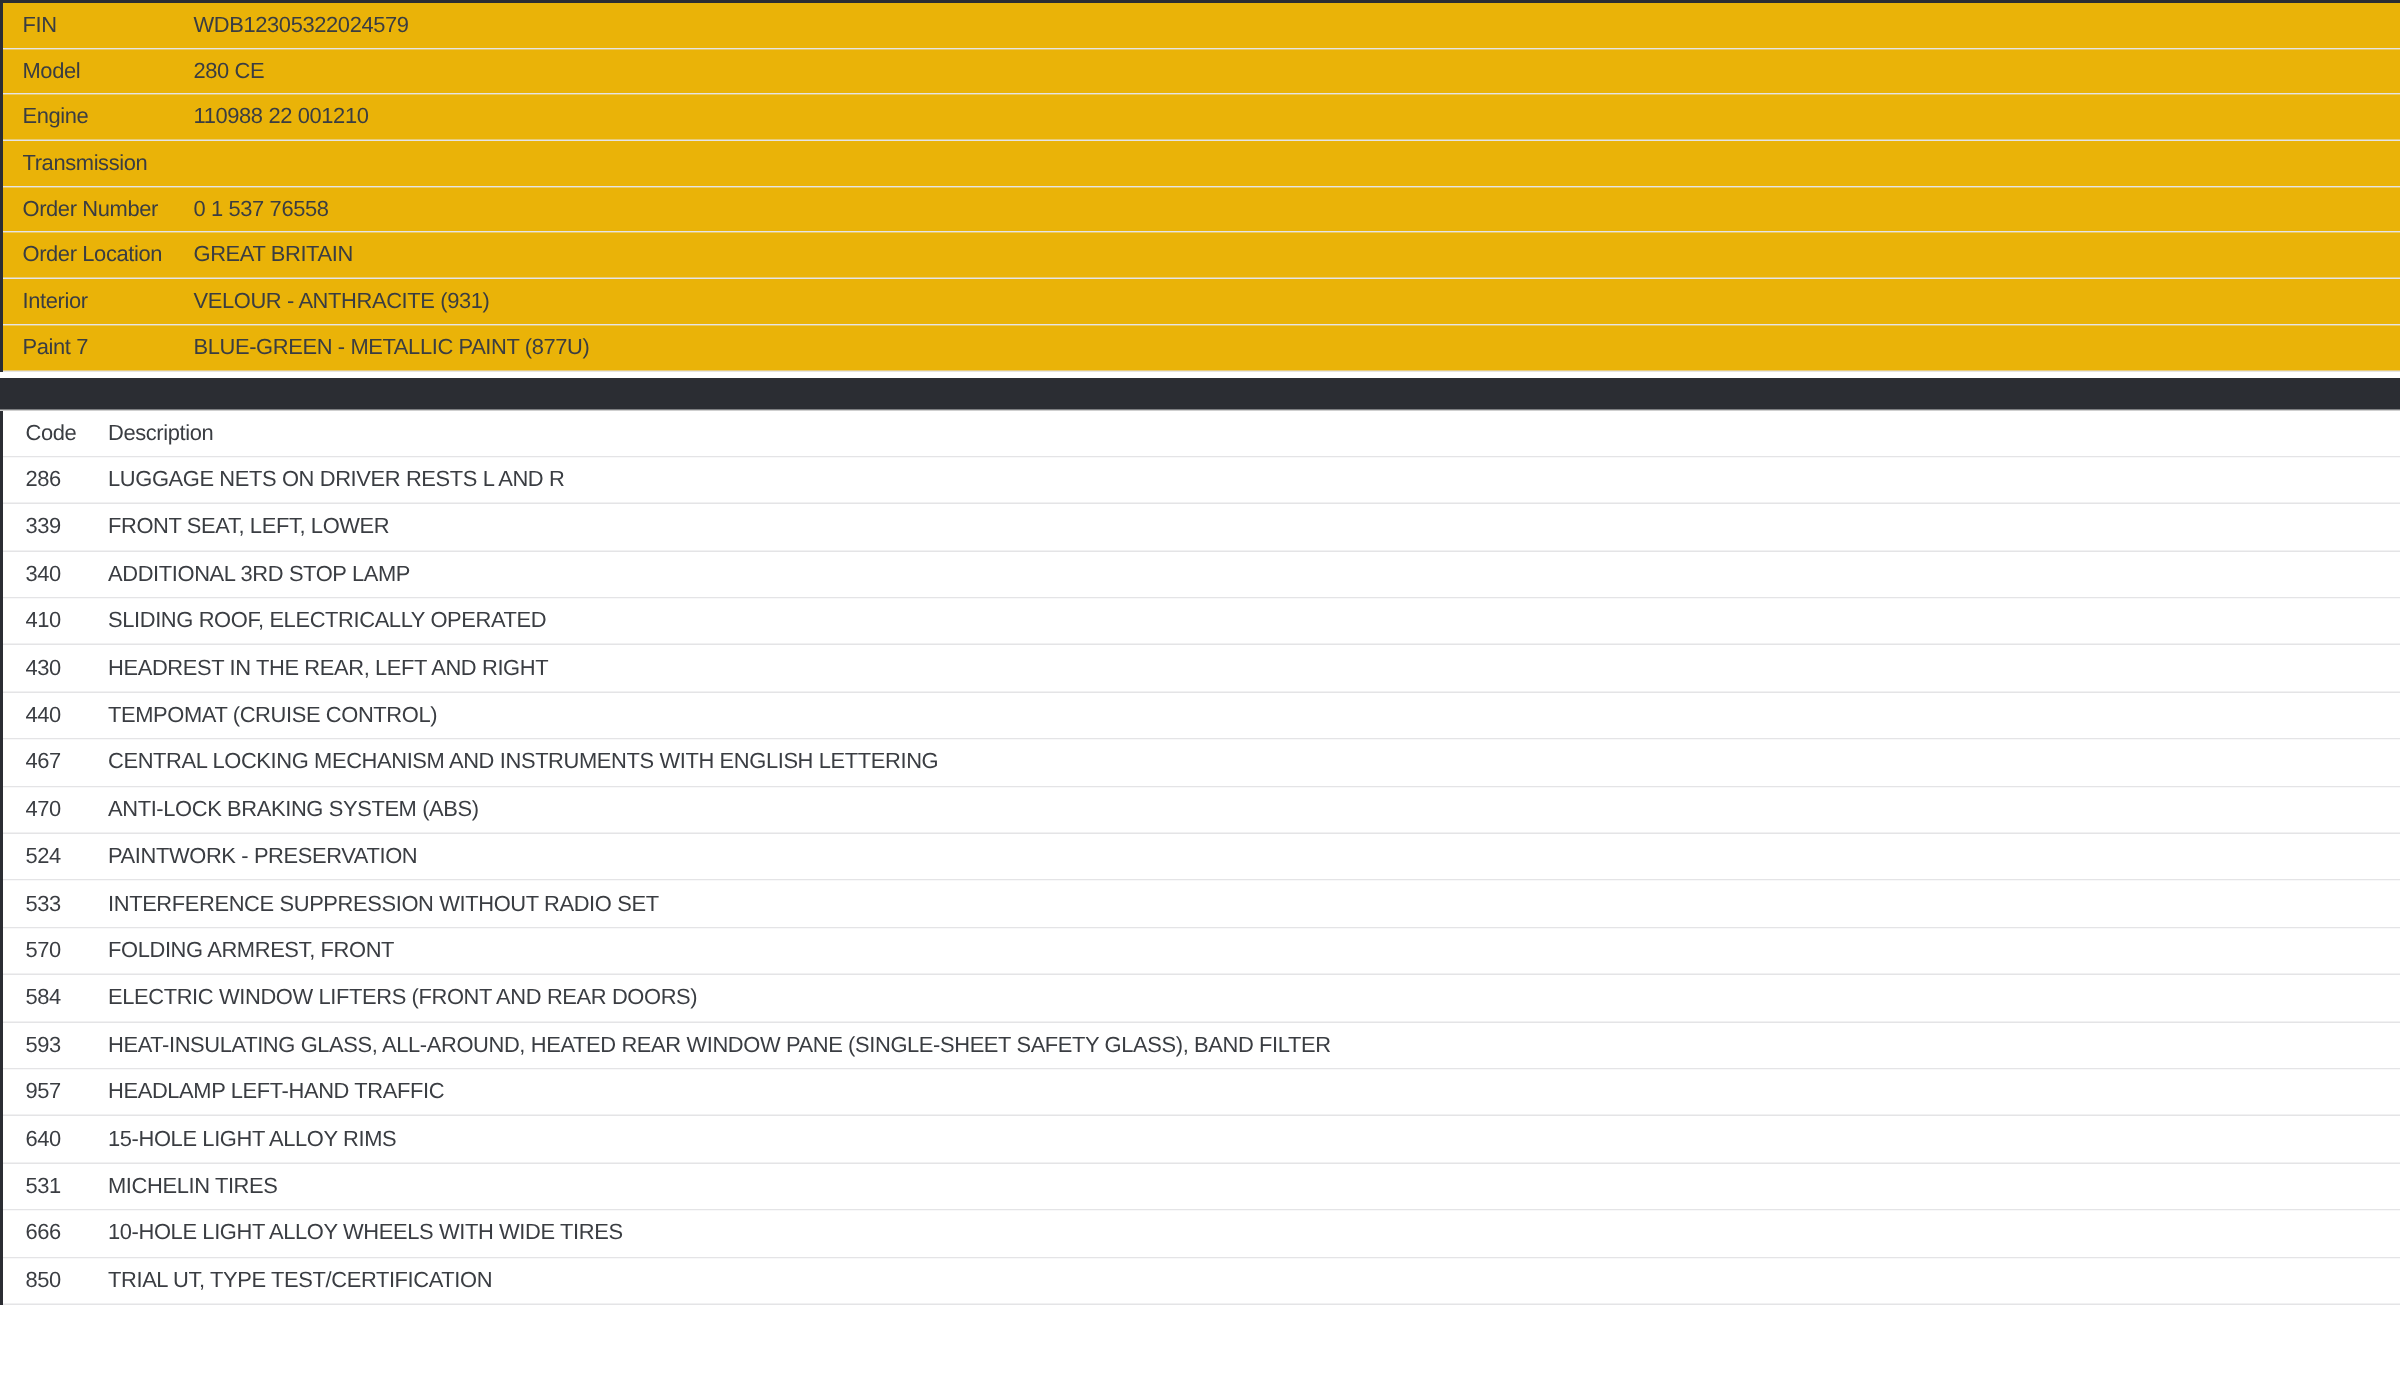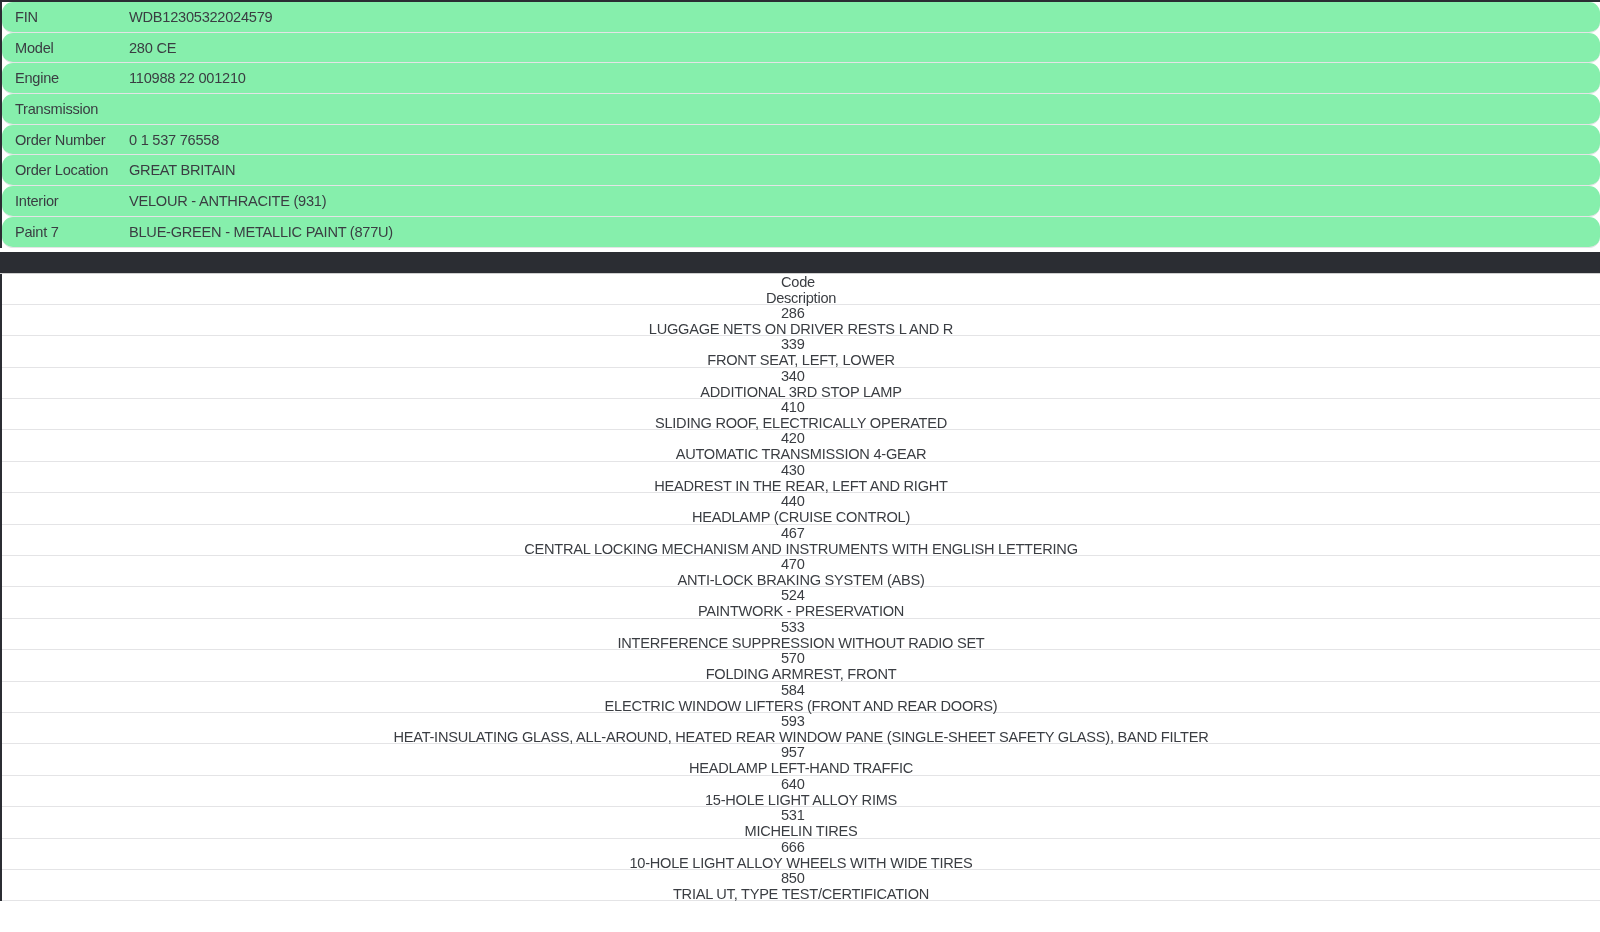--- a/index.html
+++ b/index.html
@@ -23,22 +23,21 @@
     border-left: 2px solid #2b2d33;
     box-sizing: border-box;
   }
   .info-row {
     display: flex;
     align-items: center;
     height: 29.7px;
     border-bottom: 1px solid #e4e4e6;
     font-size: 14.6px;
     letter-spacing: -0.25px;
-    background: #86efac;
-    border-radius: 11px;
+    background: #eab308;
   }
   .info-label {
     width: 114px;
     padding-left: 13px;
     flex: 0 0 auto;
     white-space: nowrap;
   }
   .info-value {
     flex: 1 1 auto;
     white-space: nowrap;
@@ -56,21 +55,20 @@
     box-sizing: border-box;
   }
   .opt-row {
     display: flex;
     align-items: center;
     height: 30.4px;
     border-bottom: 1px solid #e4e4e6;
     font-size: 14.6px;
     letter-spacing: -0.25px;
     background: #ffffff;
-    flex-direction: column;
   }
   .opt-code {
     width: 55px;
     padding-left: 15px;
     flex: 0 0 auto;
     white-space: nowrap;
   }
   .opt-desc {
     flex: 1 1 auto;
     white-space: nowrap;
@@ -133,30 +131,26 @@
         </div>
         <div class="opt-row">
           <div class="opt-code">340</div>
           <div class="opt-desc">ADDITIONAL 3RD STOP LAMP</div>
         </div>
         <div class="opt-row">
           <div class="opt-code">410</div>
           <div class="opt-desc">SLIDING ROOF, ELECTRICALLY OPERATED</div>
         </div>
         <div class="opt-row">
-          <div class="opt-code">420</div>
-          <div class="opt-desc">AUTOMATIC TRANSMISSION 4-GEAR</div>
-        </div>
-        <div class="opt-row">
           <div class="opt-code">430</div>
           <div class="opt-desc">HEADREST IN THE REAR, LEFT AND RIGHT</div>
         </div>
         <div class="opt-row">
           <div class="opt-code">440</div>
-          <div class="opt-desc">HEADLAMP (CRUISE CONTROL)</div>
+          <div class="opt-desc">TEMPOMAT (CRUISE CONTROL)</div>
         </div>
         <div class="opt-row">
           <div class="opt-code">467</div>
           <div class="opt-desc">CENTRAL LOCKING MECHANISM AND INSTRUMENTS WITH ENGLISH LETTERING</div>
         </div>
         <div class="opt-row">
           <div class="opt-code">470</div>
           <div class="opt-desc">ANTI-LOCK BRAKING SYSTEM (ABS)</div>
         </div>
         <div class="opt-row">

